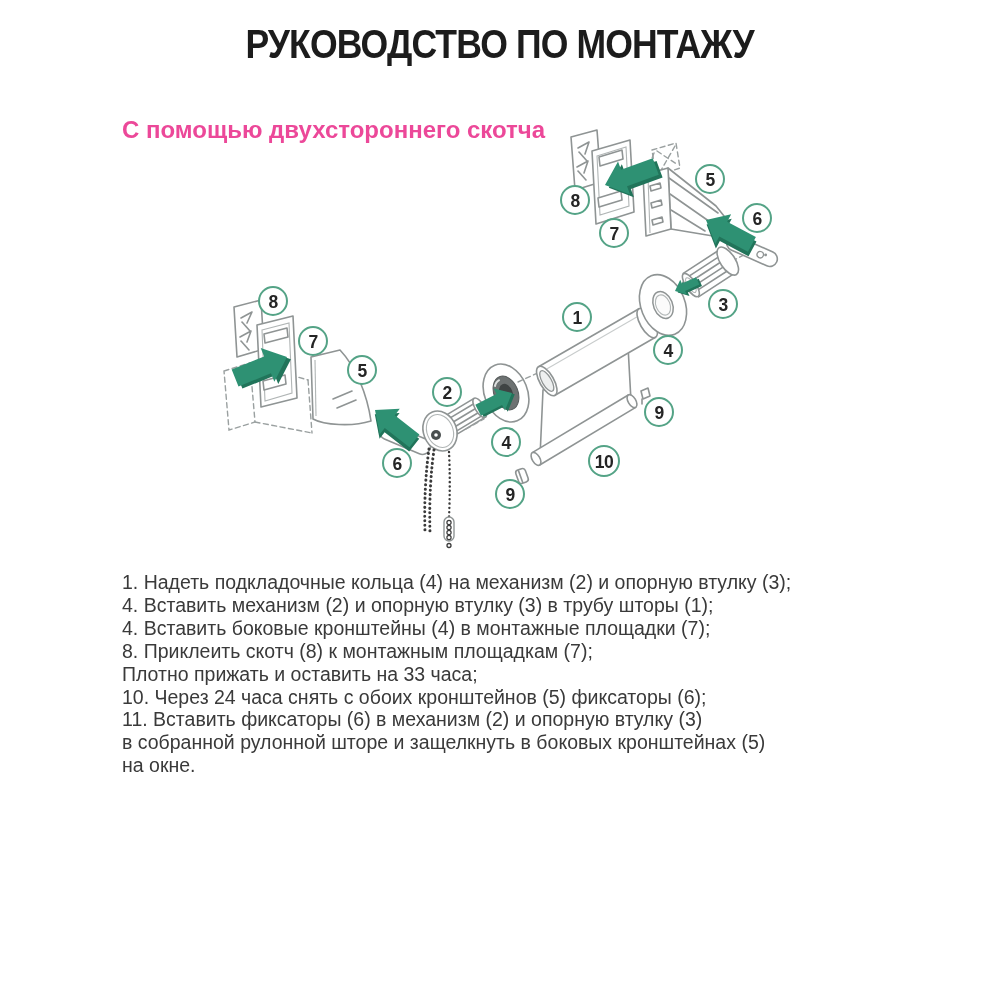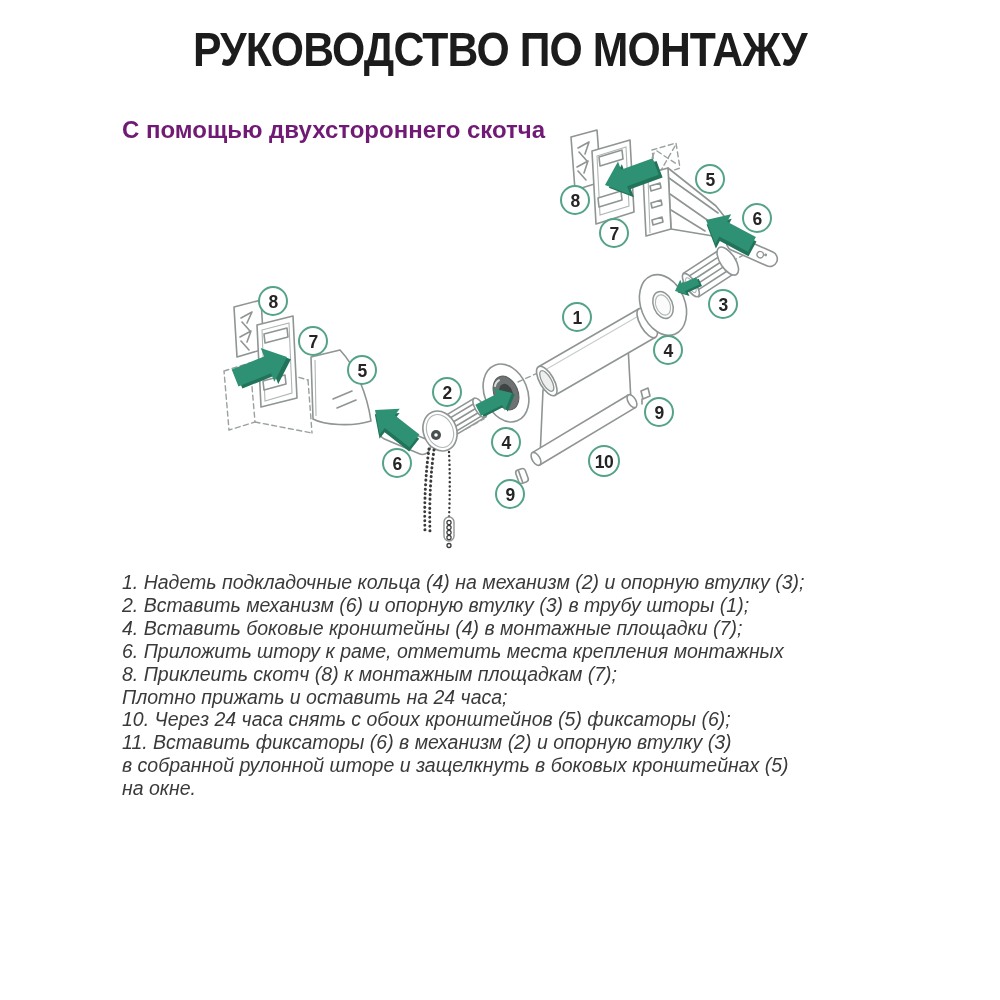--- a/index.html
+++ b/index.html
@@ -2,31 +2,31 @@
 <html><head>
 <meta charset="utf-8">
 <style>
   html,body{margin:0;padding:0;}
   body{
     width:1000px;height:1000px;background:#ffffff;position:relative;
     font-family:"Liberation Sans", sans-serif;overflow:hidden;
   }
   .title{
     position:absolute;top:22px;left:0;right:0;text-align:center;
-    font-size:48px;font-weight:bold;color:#1c1c1c;letter-spacing:-1px;white-space:nowrap;
+    font-size:40px;font-weight:bold;color:#1c1c1c;letter-spacing:-1px;white-space:nowrap;
   }
   .title span{display:inline-block;transform:scaleX(0.89);}
   .subtitle{
     position:absolute;top:116px;left:122px;
-    font-size:24px;font-weight:bold;color:#701a75;letter-spacing:0;
+    font-size:24px;font-weight:bold;color:#ec4899;letter-spacing:0;
   }
   .diagram{position:absolute;top:0;left:0;}
   .steps{
     position:absolute;top:571px;left:122px;width:760px;
-    font-size:19.5px;line-height:22.9px;color:#3a3a3a;font-style:italic;
+    font-size:19.5px;line-height:22.9px;color:#3a3a3a;
   }
   .steps .line{white-space:nowrap;}
   
   .ln{fill:none;stroke:#8f9494;stroke-width:1.6;stroke-linejoin:round;stroke-linecap:round;}
   .fw{fill:#ffffff;stroke:#8f9494;stroke-width:1.6;stroke-linejoin:round;}
   .thin{fill:none;stroke:#b0b5b5;stroke-width:1.1;}
   .dash{fill:none;stroke:#9aa0a0;stroke-width:1.4;stroke-dasharray:5 3.5;stroke-linecap:round;}
   .arrow-main{fill:#2e9173;}
   .arrow-sh{fill:#21745a;}
   .lbl circle{fill:#ffffff;stroke:#54a386;stroke-width:2;}
@@ -300,22 +300,21 @@
       </g>
     <g class="lbl" transform="translate(397,463)">
         <circle r="14"></circle>
         <text y="6.5">6</text>
       </g>
   </g>
 </svg>
 
 <div class="steps">
   <div class="line">1. Надеть подкладочные кольца (4) на механизм (2) и опорную втулку (3);</div>
-  <div class="line">2. Вставить механизм (6) и опорную втулку (3) в трубу шторы (1);</div>
+  <div class="line">4. Вставить механизм (2) и опорную втулку (3) в трубу шторы (1);</div>
   <div class="line">4. Вставить боковые кронштейны (4) в монтажные площадки (7);</div>
-  <div class="line">6. Приложить штору к раме, отметить места крепления монтажных</div>
   <div class="line">8. Приклеить скотч (8) к монтажным площадкам (7);</div>
-  <div class="line">Плотно прижать и оставить на 24 часа;</div>
+  <div class="line">Плотно прижать и оставить на 33 часа;</div>
   <div class="line">10. Через 24 часа снять с обоих кронштейнов (5) фиксаторы (6);</div>
   <div class="line">11. Вставить фиксаторы (6) в механизм (2) и опорную втулку (3)</div>
   <div class="line">в собранной рулонной шторе и защелкнуть в боковых кронштейнах (5)</div>
   <div class="line">на окне.</div>
 </div>
 
 </body></html>

